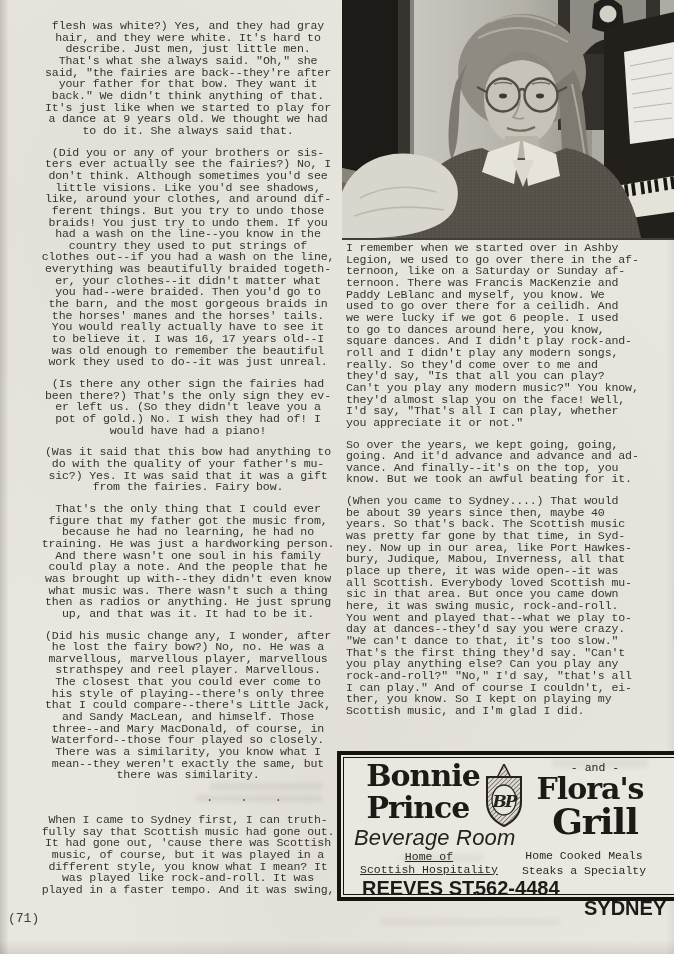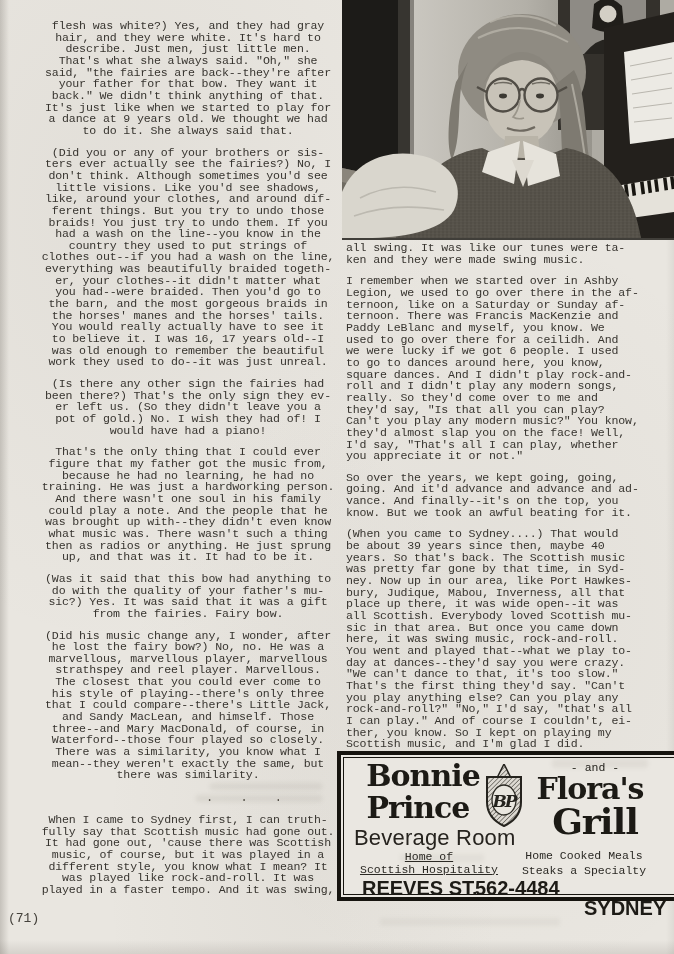--- a/index.html
+++ b/index.html
@@ -49,21 +49,21 @@
     letter-spacing:-1px;
   }
   .ad-bonnie1{left:8px;top:2px;width:142px;text-align:center;font-size:30px;line-height:32px;}
   .ad-bonnie2{left:8px;top:34px;width:132px;text-align:center;font-size:30px;line-height:32px;}
   .ad-crest{left:136px;top:6px;}
   .ad-and{left:192px;top:3px;width:118px;text-align:center;
     font:11.5px "Liberation Mono", monospace;color:#24221d;}
   .ad-flora1{left:178px;top:15px;width:136px;text-align:center;font-size:30px;line-height:32px;}
   .ad-flora2{left:188px;top:47px;width:126px;text-align:center;font-size:36px;line-height:32px;}
   .ad-venue{left:10px;top:67px;font-family:"Liberation Sans", sans-serif;
-    font-size:22px;letter-spacing:0.2px;color:#26231e;}
+    font-size:22px;letter-spacing:0.2px;color:#26231e;font-style:italic;}
   .ad-tagline{left:6px;top:93px;width:158px;text-align:center;white-space:pre-wrap;
     font:11.5px/12.5px "Liberation Mono", monospace;color:#2b2924;text-decoration:underline;}
   .ad-meals{left:170px;top:91px;width:140px;text-align:center;white-space:pre-wrap;
     font:11.5px/14.5px "Liberation Mono", monospace;color:#2b2924;}
   .ad-bottom{left:0;top:119px;width:100%;height:18px;
     font-family:"Liberation Sans", sans-serif;font-weight:bold;font-size:20px;color:#1d1b16;}
   .ad-bottom span{position:absolute;top:0;}
   .ad-address{left:18px;}
   .ad-phone{left:131px;}
   .ad-city{left:240px;margin-top:20px;}
@@ -103,34 +103,34 @@
 the horses' manes and the horses' tails.
 You would really actually have to see it
 to believe it. I was 16, 17 years old--I
 was old enough to remember the beautiful
 work they used to do--it was just unreal.</p>
     <p class="tp">(Is there any other sign the fairies had
 been there?) That's the only sign they ev-
 er left us. (So they didn't leave you a
 pot of gold.) No. I wish they had of! I
 would have had a piano!</p>
+    <p class="tp">(Was it said that this bow had anything to
+do with the quality of your father's mu-
+sic?) Yes. It was said that it was a gift
+from the fairies. Fairy bow.</p>
     <p class="tp">That's the only thing that I could ever
 figure that my father got the music from,
 because he had no learning, he had no
 training. He was just a hardworking person.
 And there wasn't one soul in his family
 could play a note. And the people that he
 was brought up with--they didn't even know
 what music was. There wasn't such a thing
 then as radios or anything. He just sprung
 up, and that was it. It had to be it.</p>
-    <p class="tp">(Was it said that this bow had anything to
-do with the quality of your father's mu-
-sic?) Yes. It was said that it was a gift
-from the fairies. Fairy bow.</p>
     <p class="tp">(Did his music change any, I wonder, after
 he lost the fairy bow?) No, no. He was a
 marvellous, marvellous player, marvellous
 strathspey and reel player. Marvellous.
 The closest that you could ever come to
 his style of playing--there's only three
 that I could compare--there's Little Jack,
 and Sandy MacLean, and himself. Those
 three--and Mary MacDonald, of course, in
 Waterford--those four played so closely.
@@ -238,22 +238,20 @@
 
       <path d="M0,192 C14,158 52,146 88,158 C112,168 122,188 112,210 C100,232 58,238 24,238 L0,238 Z" fill="#d9d6cd"></path>
       <g stroke="#b5b2a9" stroke-width="1.6" fill="none" opacity="0.8">
         <path d="M18,198 Q52,180 94,192"></path>
         <path d="M12,216 Q50,202 102,210"></path>
       </g>
     </svg>
   </div>
 
   <div class="col col-right">
-    <p class="tp">all swing. It was like our tunes were ta-
-ken and they were made swing music.</p>
     <p class="tp">I remember when we started over in Ashby
 Legion, we used to go over there in the af-
 ternoon, like on a Saturday or Sunday af-
 ternoon. There was Francis MacKenzie and
 Paddy LeBlanc and myself, you know. We
 used to go over there for a ceilidh. And
 we were lucky if we got 6 people. I used
 to go to dances around here, you know,
 square dances. And I didn't play rock-and-
 roll and I didn't play any modern songs,

